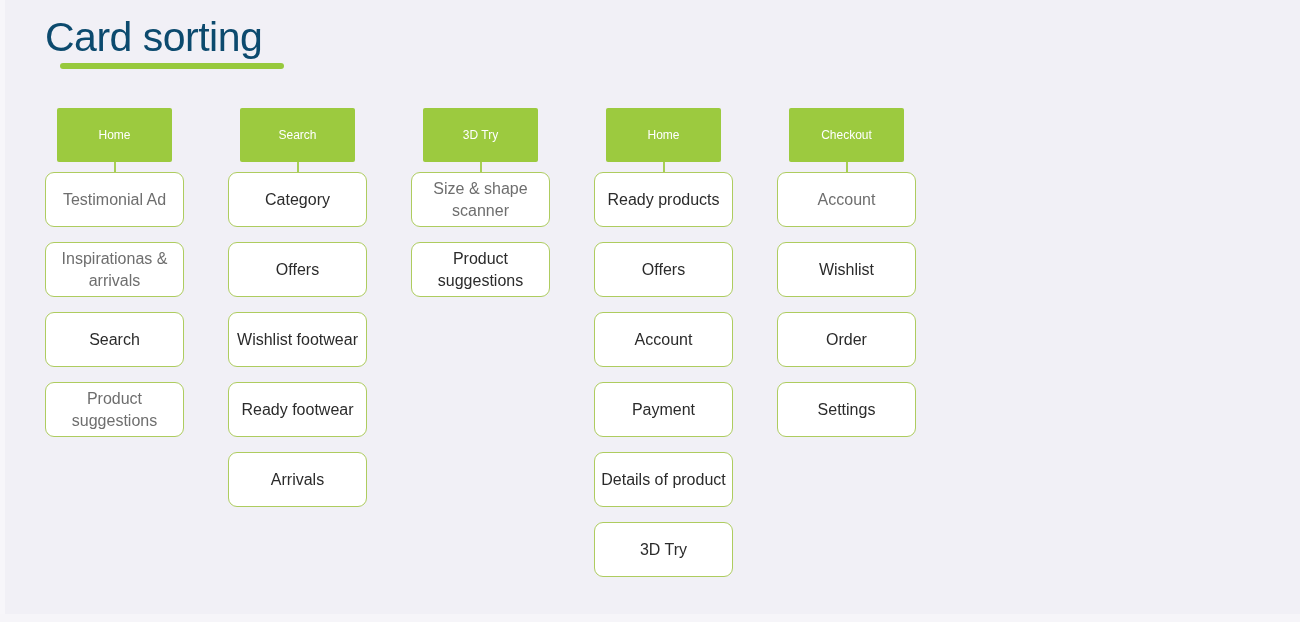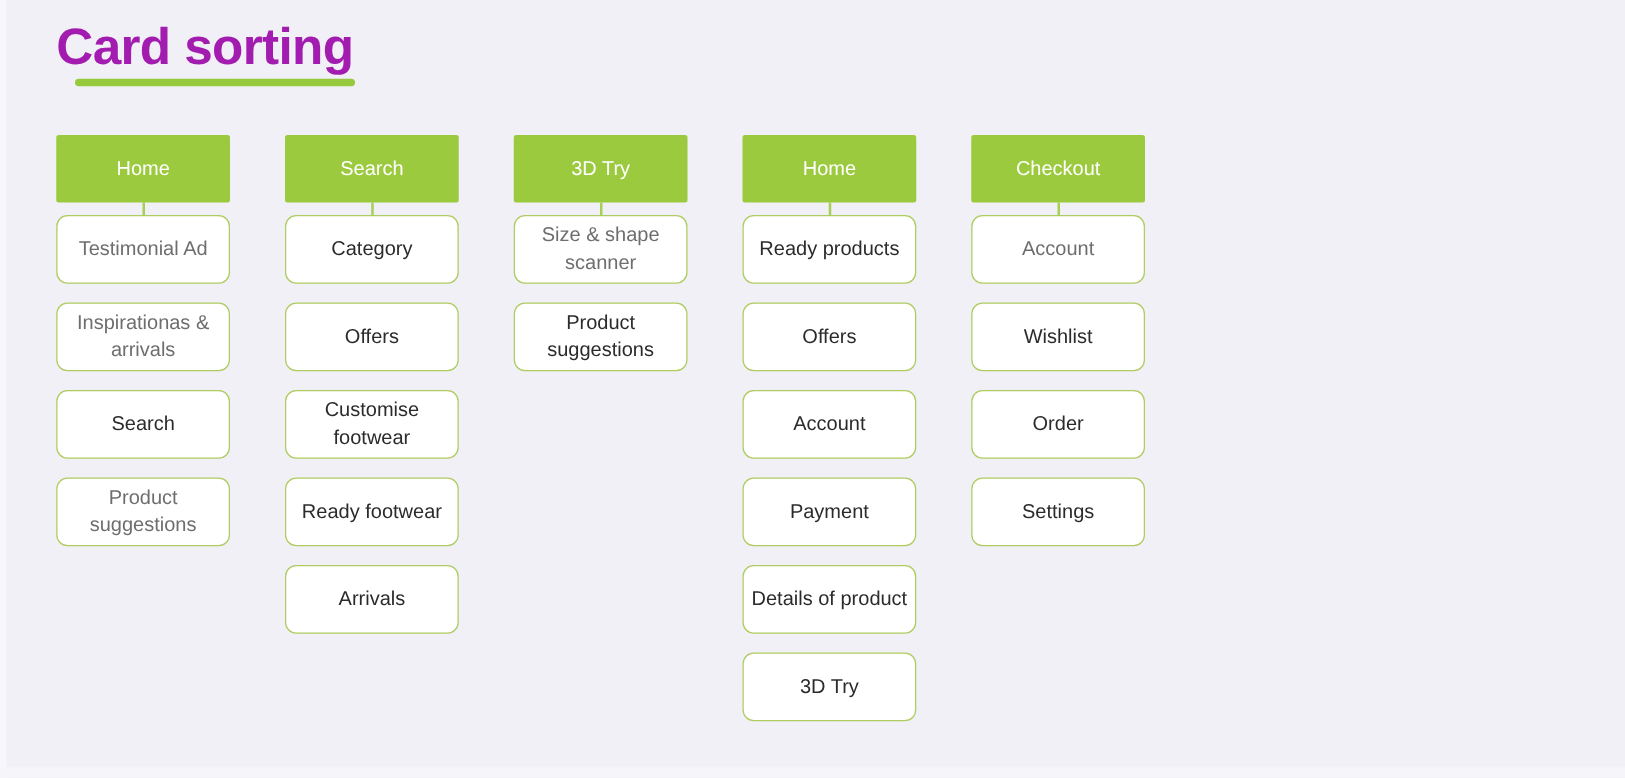--- a/index.html
+++ b/index.html
@@ -38,23 +38,23 @@
   }
 
   
   .title-block {
     position: absolute;
     left: 45px;
     top: 14px;
   }
   .title-text {
     font-size: 41px;
-    font-weight: bold;
+    font-weight: normal;
     letter-spacing: -0.5px;
-    color: #a21caf;
+    color: #0c4a6e;
     line-height: 46px;
     white-space: nowrap;
   }
   .title-underline {
     margin-top: 3px;
     margin-left: 15px;
     width: 224px;
     height: 6px;
     border-radius: 3px;
     background: #97c93d;
@@ -69,26 +69,26 @@
     gap: 44px;
   }
   .column {
     width: 139px;
     display: flex;
     flex-direction: column;
     align-items: center;
   }
 
   .col-header {
-    width: 139px;
+    width: 115px;
     height: 54px;
     border-radius: 2px;
     background: #9cca3f;
     color: #ffffff;
-    font-size: 16px;
+    font-size: 12px;
     display: flex;
     align-items: center;
     justify-content: center;
     text-align: center;
     line-height: 19px;
   }
 
   .connector {
     width: 2px;
     height: 10px;
@@ -143,21 +143,21 @@
           <div class="card">Search</div>
           <div class="card muted">Product suggestions</div>
         </div>
       </div>
       <div class="column">
         <div class="col-header">Search</div>
         <div class="connector"></div>
         <div class="cards">
           <div class="card first">Category</div>
           <div class="card">Offers</div>
-          <div class="card">Customise footwear</div>
+          <div class="card">Wishlist footwear</div>
           <div class="card">Ready footwear</div>
           <div class="card">Arrivals</div>
         </div>
       </div>
       <div class="column">
         <div class="col-header">3D Try</div>
         <div class="connector"></div>
         <div class="cards">
           <div class="card muted first">Size &amp; shape scanner</div>
           <div class="card">Product suggestions</div>

